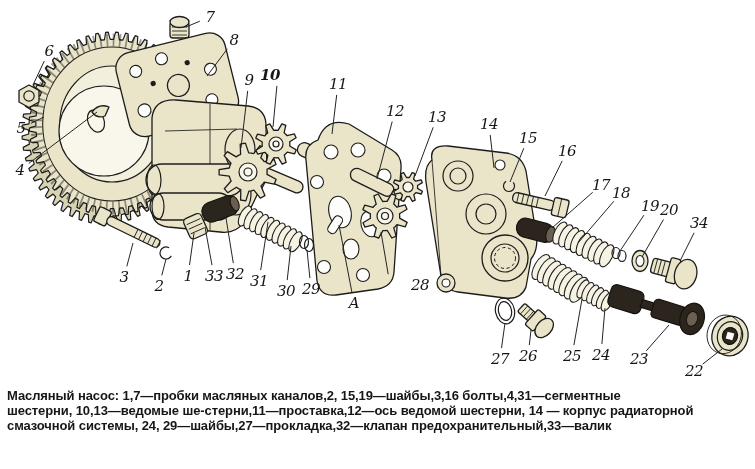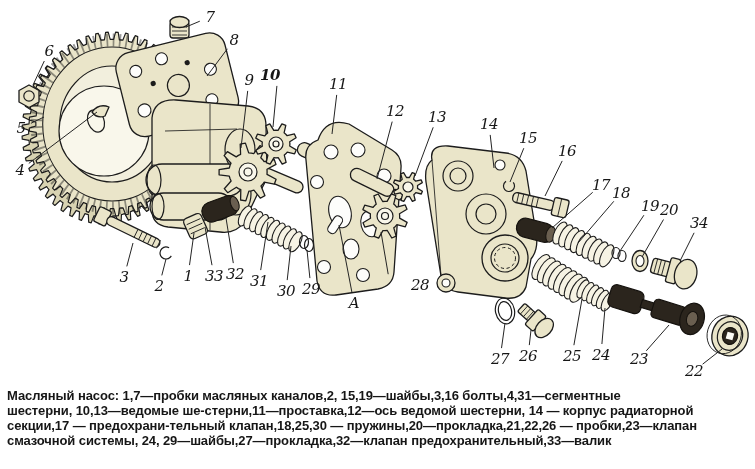--- a/index.html
+++ b/index.html
@@ -336,16 +336,15 @@
       <div class="callout" data-name="part-label-30" style="left: 286px; top: 291px;">30</div>
       <div class="callout" data-name="part-label-31" style="left: 259px; top: 281px;">31</div>
       <div class="callout" data-name="part-label-32" style="left: 235px; top: 274px;">32</div>
       <div class="callout" data-name="part-label-33" style="left: 214px; top: 276px;">33</div>
       <div class="callout" data-name="part-label-A" style="left: 354px; top: 303px;">A</div>
     </div>
 
   <div class="caption" data-name="figure-caption">
     <div class="cap-line" data-name="caption-line">Масляный насос: 1,7—пробки масляных каналов,2, 15,19—шайбы,3,16 болты,4,31—сегментные</div>
     <div class="cap-line" data-name="caption-line">шестерни, 10,13—ведомые ше-стерни,11—проставка,12—ось ведомой шестерни, 14 — корпус радиаторной</div>
-    <div class="cap-line" data-name="caption-line">секции,17 — предохрани-тельный клапан,18,25,30 — пружины,20—прокладка,21,22,26 — пробки,23—клапан</div>
     <div class="cap-line" data-name="caption-line">смазочной системы, 24, 29—шайбы,27—прокладка,32—клапан предохранительный,33—валик</div>
   </div>
 </div>
 
 </body></html>

